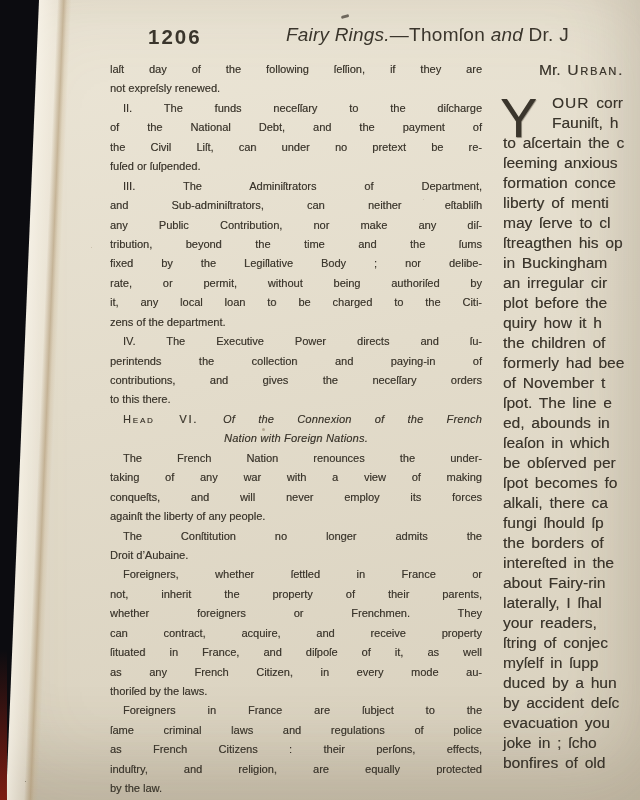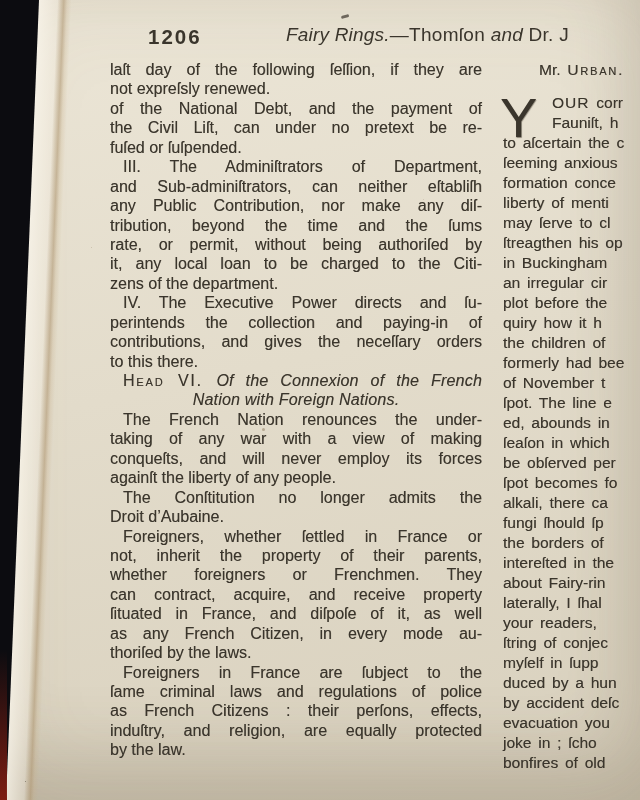--- a/index.html
+++ b/index.html
@@ -31,21 +31,21 @@
     background:rgba(58,53,44,.7);transform:rotate(-14deg);border-radius:2px;}
 
   .pagenum{position:absolute;left:148px;top:25px;font-size:20.5px;letter-spacing:2px;font-weight:bold;}
   .header{position:absolute;left:286px;top:24px;font-size:19px;white-space:nowrap;letter-spacing:.3px;}
   .header .i{font-style:italic;margin-top:32px;}
 
   .col{position:absolute;text-shadow:.3px .3px .6px rgba(58,50,38,.45);}
   #left-col{left:110px;top:60px;width:372px;}
   #right-col{left:503px;top:60px;width:380px;}
 
-  .line{height:19.45px;line-height:19.45px;font-size:16px;
+  .line{height:19.45px;line-height:19.45px;font-size:11px;
     text-align:justify;text-align-last:justify;}
   .line.last{text-align-last:left;}
   .line.indent{text-indent:13px;}
   .line.center{text-align:center;text-align-last:center;}
   .sc{font-variant:small-caps;letter-spacing:1.8px;}
   .i{font-style:italic;letter-spacing:.2px;}
   .caps{letter-spacing:1px;}
 
   .rline{height:20px;line-height:20px;font-size:15.5px;white-space:nowrap;
     text-align:left;word-spacing:2.5px;}
@@ -66,27 +66,29 @@
   <div class="red-edge"></div>
   <div class="speck" style="left:262px;top:428px;"></div>
   <div class="artifact-dash"></div>
 
   <div class="pagenum">1206</div>
   <div class="header" id="header-title"><span class="i">Fairy Rings.</span><span>—Thomſon </span><span class="i">and </span><span>Dr. J</span></div>
 
   <div class="col" id="left-col">
       <div class="line">laſt day of the following ſeſſion, if they are</div>
       <div class="line last">not expreſsly renewed.</div>
+      <div class="line indent">II. The funds neceſſary to the diſcharge</div>
       <div class="line">of the National Debt, and the payment of</div>
       <div class="line">the Civil Liſt, can under no pretext be re-</div>
       <div class="line last">fuſed or ſuſpended.</div>
       <div class="line indent">III. The Adminiſtrators of Department,</div>
       <div class="line">and Sub-adminiſtrators, can neither eſtabliſh</div>
       <div class="line">any Public Contribution, nor make any diſ-</div>
       <div class="line">tribution, beyond the time and the ſums</div>
+      <div class="line">fixed by the Legiſlative Body ; nor delibe-</div>
       <div class="line">rate, or permit, without being authoriſed by</div>
       <div class="line">it, any local loan to be charged to the Citi-</div>
       <div class="line last">zens of the department.</div>
       <div class="line indent">IV. The Executive Power directs and ſu-</div>
       <div class="line">perintends the collection and paying-in of</div>
       <div class="line">contributions, and gives the neceſſary orders</div>
       <div class="line last">to this there.</div>
       <div class="line indent"><span class="sc">Head VI. </span><span class="i">Of the Connexion of the French</span></div>
       <div class="line center last"><span class="i">Nation with Foreign Nations.</span></div>
       <div class="line indent">The French Nation renounces the under-</div>

